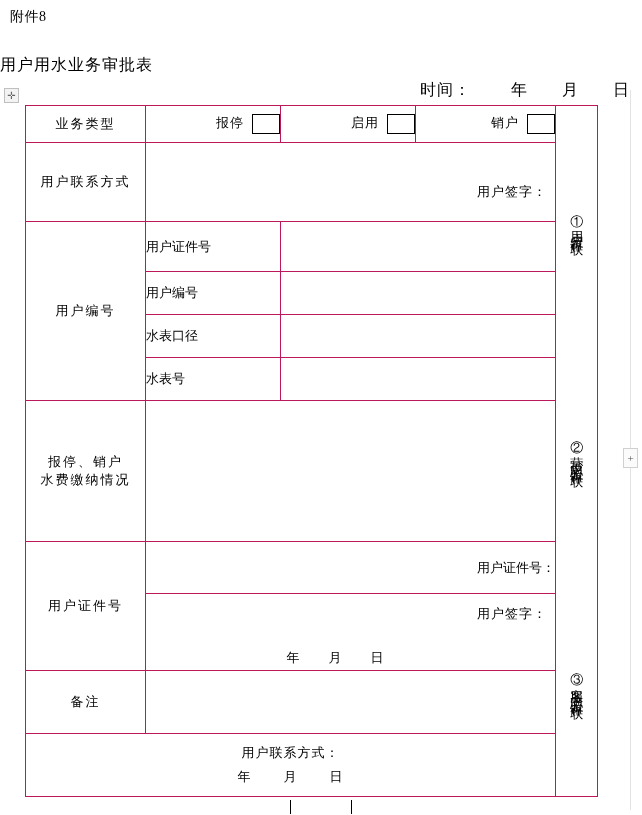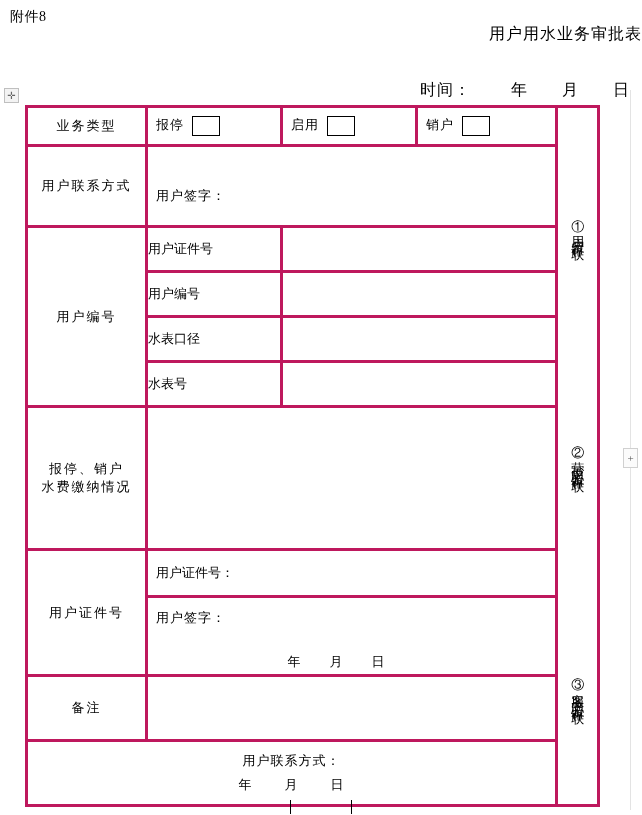--- a/index.html
+++ b/index.html
@@ -23,23 +23,23 @@
   .attach-label {
     position: absolute;
     left: 10px;
     top: 8px;
     font-size: 14px;
     letter-spacing: 0.5px;
   }
   .doc-title {
     position: absolute;
     left: 0;
-    top: 24px;
+    top: 55px;
     width: 642px;
-    text-align: right;
+    text-align: left;
     font-size: 16px;
     letter-spacing: 1px;
   }
   .date-line {
     position: absolute;
     right: 12px;
     top: 80px;
     font-size: 16px;
     letter-spacing: 1px;
   }
@@ -89,26 +89,26 @@
   table.form {
     position: absolute;
     left: 25px;
     top: 105px;
     width: 572px;
     border-collapse: collapse;
     table-layout: fixed;
     font-size: 13px;
   }
   table.form td {
-    border: 3px solid #be185d;
+    border: 1px solid #be185d;
     padding: 0;
     vertical-align: middle;
   }
   .c-center { text-align: left; }
-  .c-left { text-align: left; padding-left: 8px !important; }
+  .c-left { text-align: right; padding-left: 8px !important; }
   .pad-top { vertical-align: top; }
 
   .cellpad {
     padding: 6px 8px;
   }
   .label-cell {
     text-align: center;
     letter-spacing: 2px;
   }
   .checkbox {
@@ -120,20 +120,21 @@
     margin-left: 8px;
     background: #fff;
   }
   .biz-opt {
     display: inline-block;
     letter-spacing: 1px;
   }
   .sign-line {
     padding: 8px;
     letter-spacing: 1px;
+    text-align: right;
   }
   .ymd {
     text-align: center;
     letter-spacing: 1px;
     font-size: 13px;
   }
   .ymd span { margin: 0 14px; }
 
   
   .vert-col {

